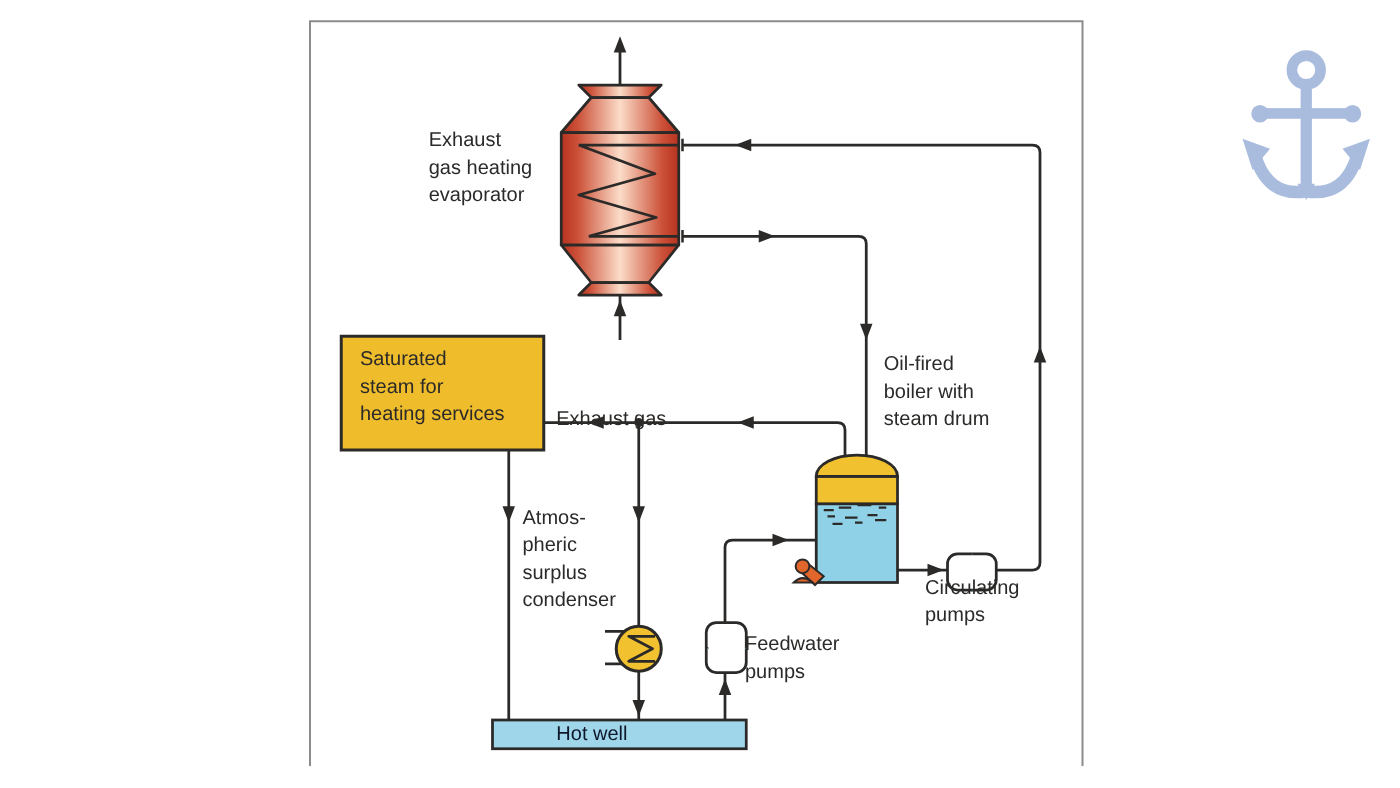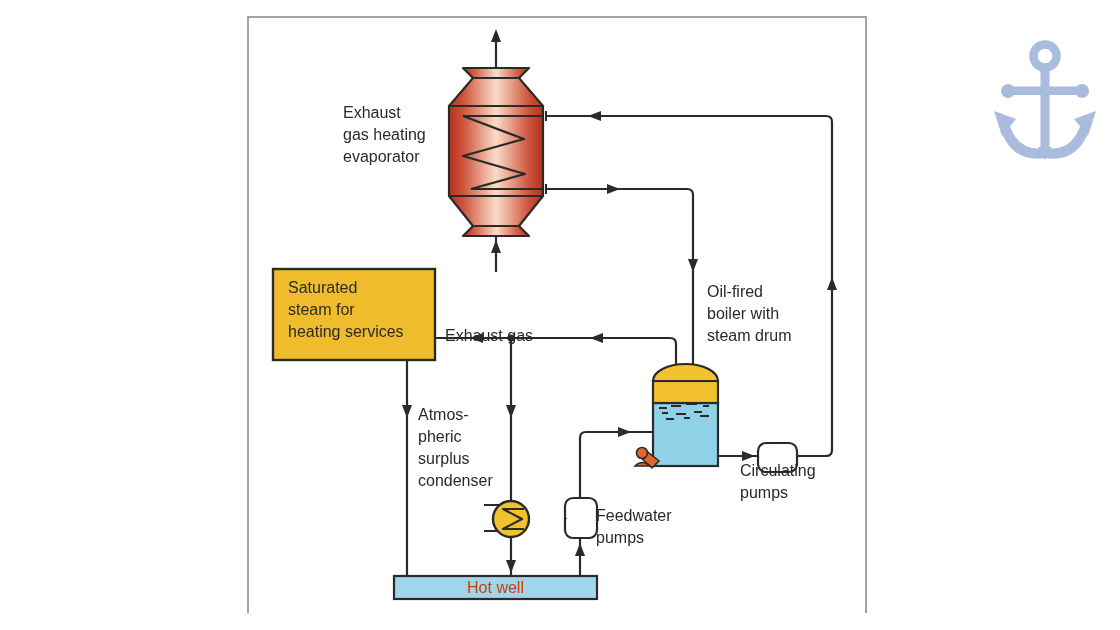--- a/index.html
+++ b/index.html
@@ -2,22 +2,22 @@
 <html><head>
 <meta charset="utf-8">
 <style>
   html,body{margin:0;padding:0;background:#ffffff;}
   .stage{position:relative;width:1120px;height:613px;background:#ffffff;
          font-family:"Liberation Sans",sans-serif;overflow:hidden;}
   .stage svg{position:absolute;left:0;top:0;}
   .label{position:absolute;font-size:16px;line-height:22px;color:#2b2a29;
          white-space:nowrap;}
   .label span{display:block;}
-  .hotwell-label{position:absolute;left:394px;top:576px;width:203px;height:23px;
-         font-size:16px;line-height:23px;text-align:center;color:#c2410c;}
+  .hotwell-label{position:absolute;left:372px;top:576px;width:203px;height:23px;
+         font-size:16px;line-height:23px;text-align:center;color:#0f172a;}
   .boxtext{position:absolute;left:288px;top:277px;font-size:16px;line-height:22px;
          color:#2b2a29;}
   .boxtext span{display:block;}
 </style>
 </head>
 <body>
 
 <div class="stage">
 
 <svg width="1120" height="630" viewBox="0 0 1120 630">

